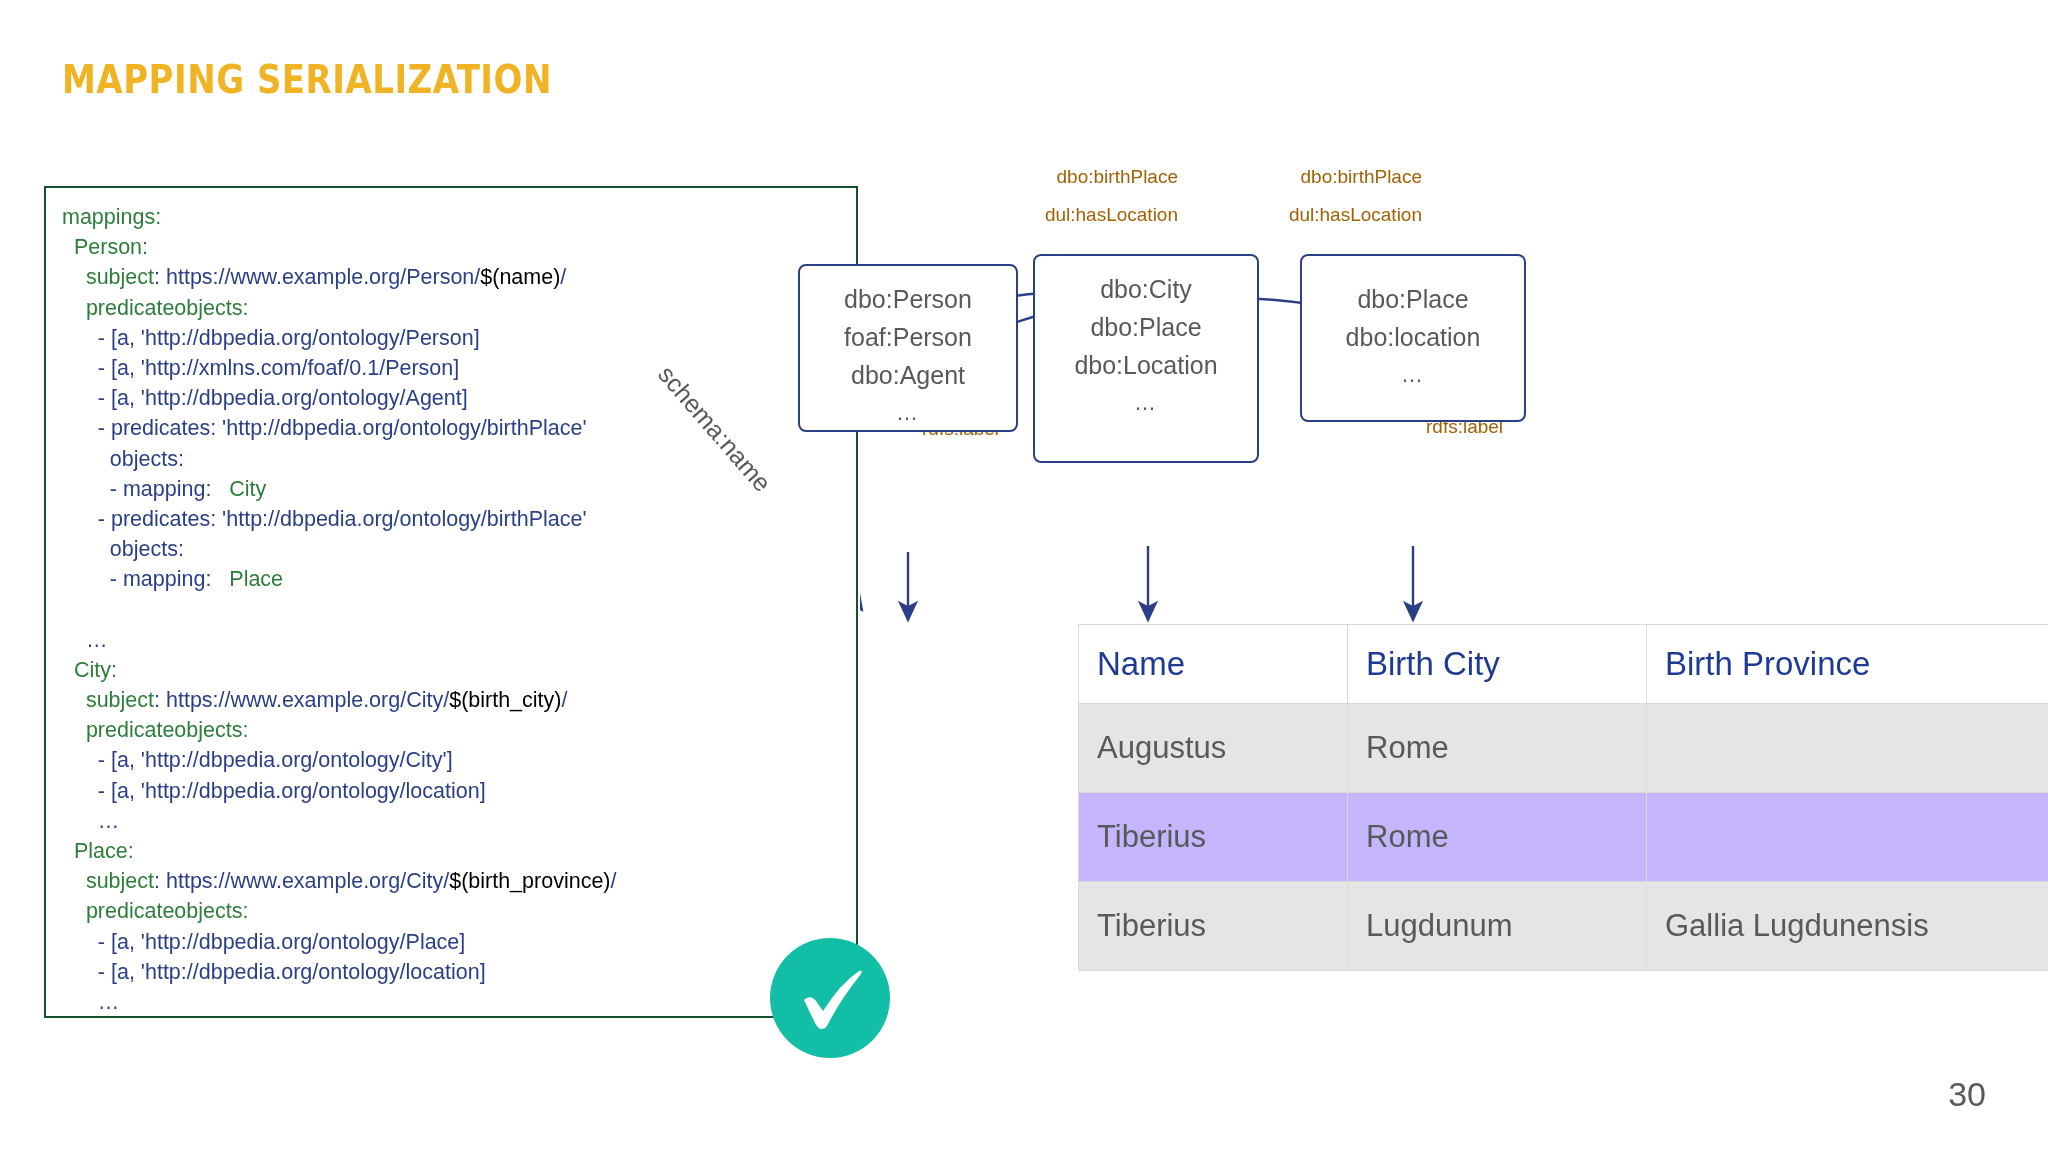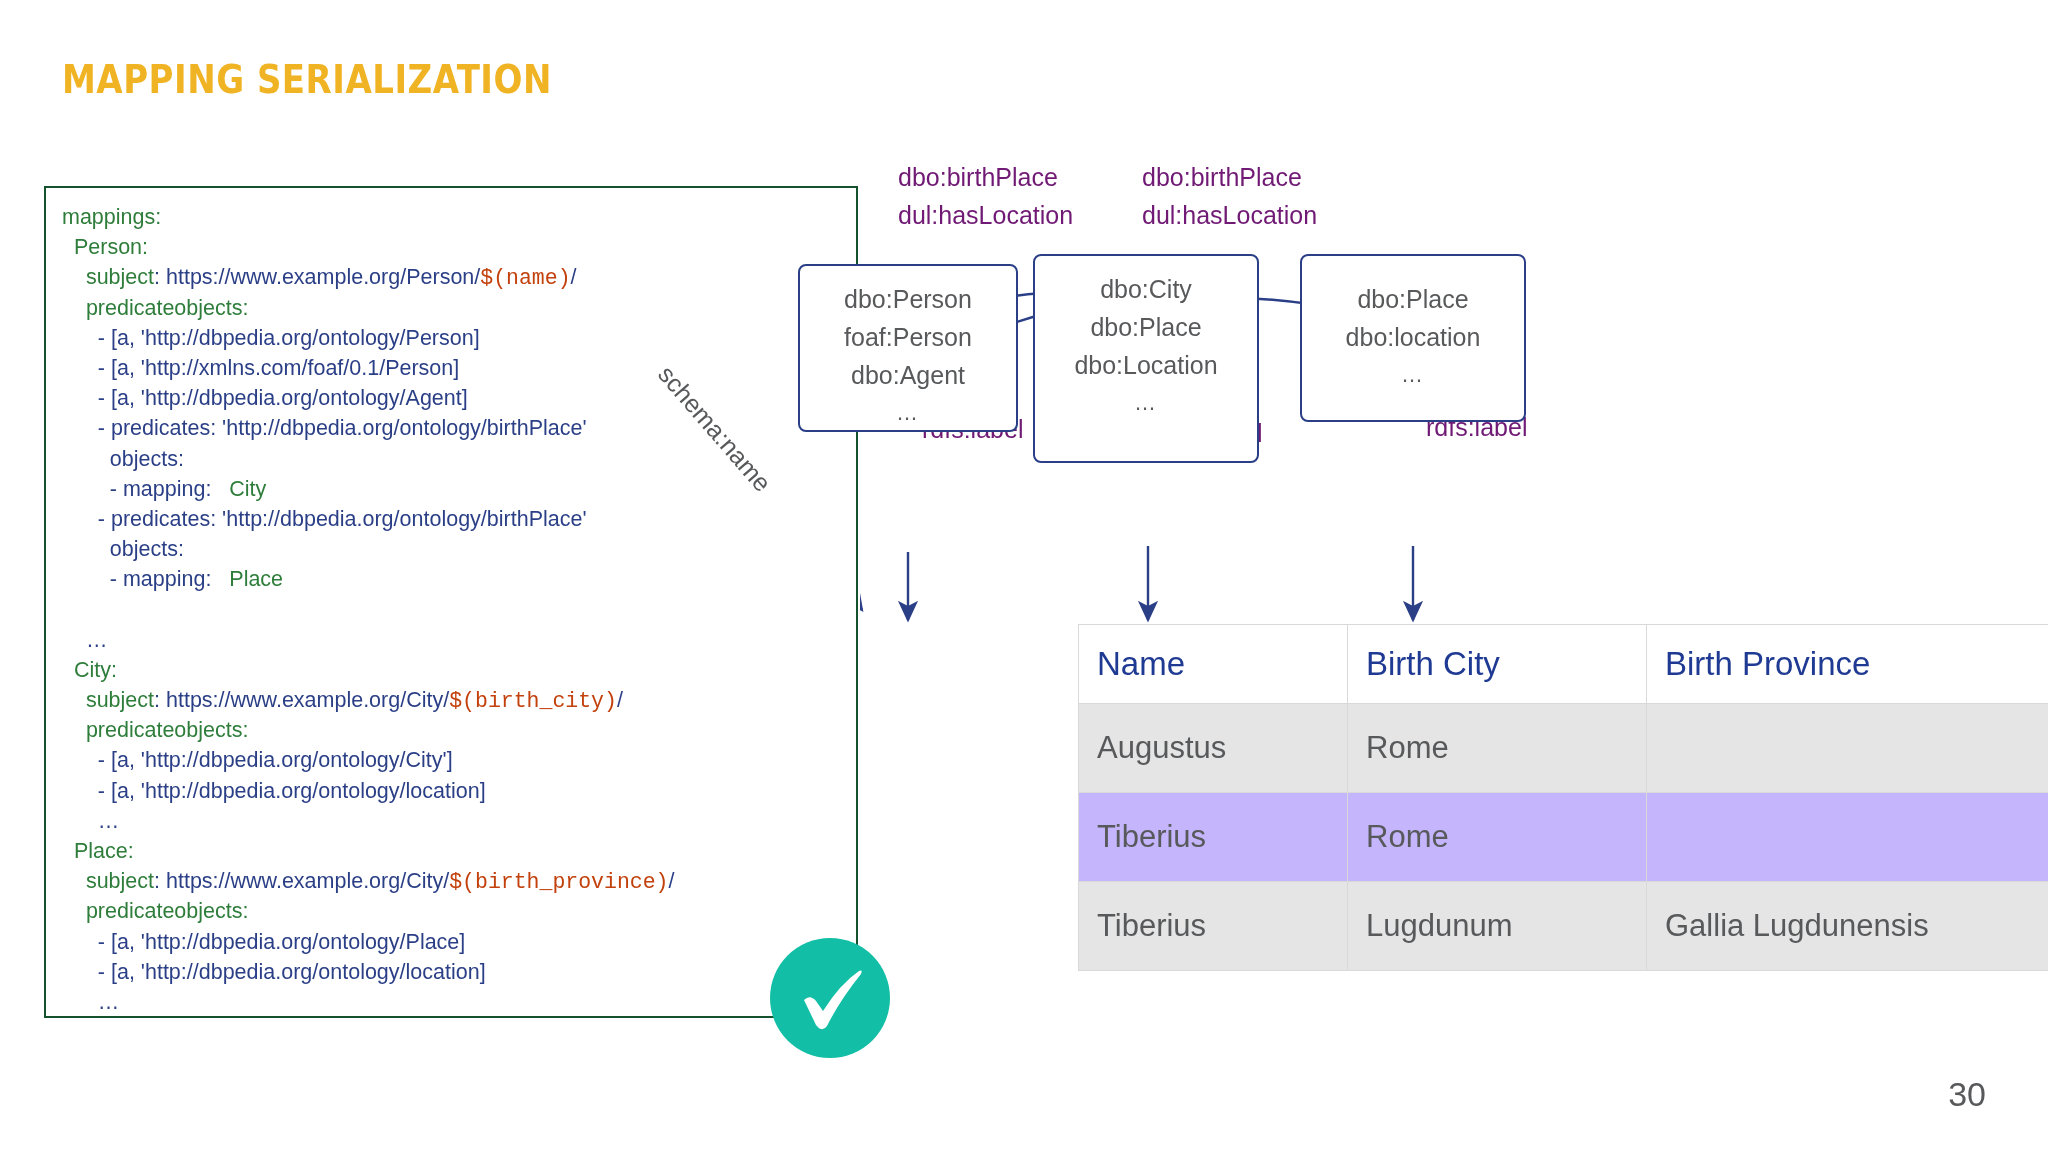--- a/index.html
+++ b/index.html
@@ -50,21 +50,21 @@
     right: 8px;
     font-size: 21.5px;
     line-height: 30.2px;
     color: #2b3f87;
     white-space: pre;
     font-family: "Liberation Sans", sans-serif;
   }
   .code-line { height: 30.2px; white-space: pre; }
   .k  { color: #2e7d3a; }          
   .v  { color: #2b3f87; }          
-  .var{ color: #c2410c; font-family: Liberation Mono, monospace; }          
+  .var{ color: #000000; }          
   .gv { color: #2e7d3a; }          
   .dots { color: #2b3f87; letter-spacing: 1px; }
 
   
   .check-badge {
     position: absolute;
     left: 770px;
     top: 938px;
     width: 120px;
     height: 120px;
@@ -78,24 +78,24 @@
     position: absolute;
     left: 860px;
     top: 170px;
     width: 1160px;
     height: 460px;
   }
   .diagram svg { position: absolute; left: 0; top: 0; }
 
   .edge-label {
     position: absolute;
-    color: #701a75;
-    font-size: 25px;
+    color: #a16207;
+    font-size: 19px;
     line-height: 38px;
-    text-align: left;
+    text-align: right;
     white-space: nowrap;
   }
   .node-box {
     position: absolute;
     border: 2px solid #2b3f87;
     border-radius: 8px;
     background: #ffffff;
     box-sizing: border-box;
     color: #58595b;
     font-size: 25px;

